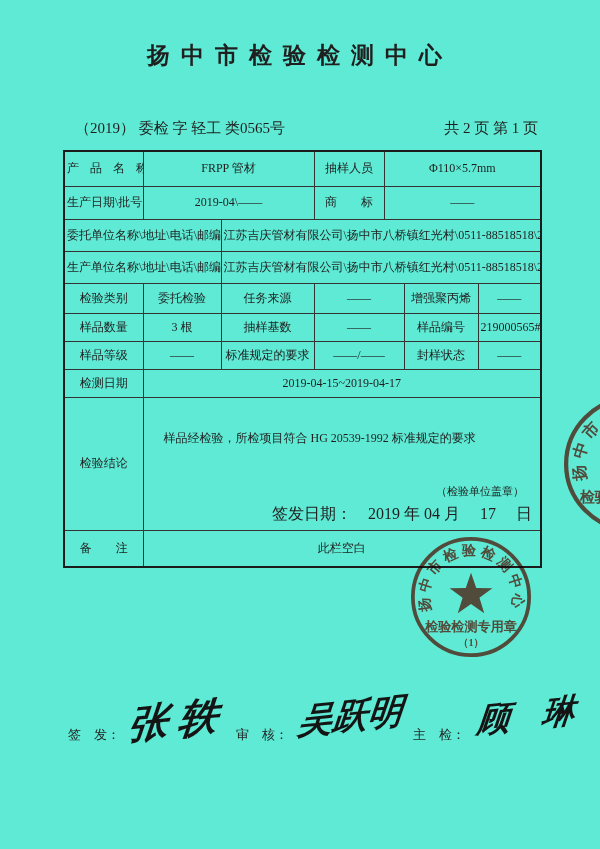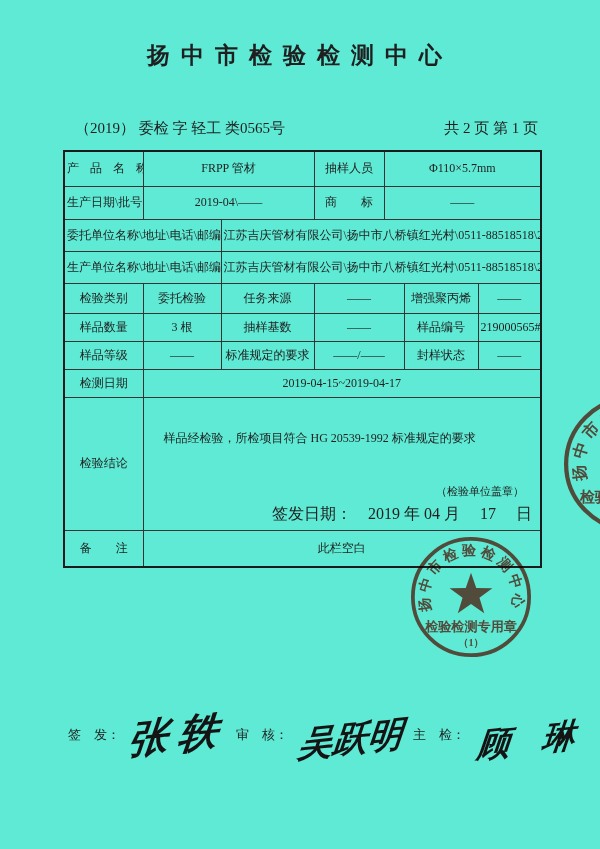--- a/index.html
+++ b/index.html
@@ -27,21 +27,21 @@
   .concl-text{position:absolute;top:32px;left:20px;font-size:12px;white-space:nowrap;}
   .seal-note{position:absolute;top:86px;right:16px;font-size:11px;}
   .issue-date{position:absolute;top:106px;right:8px;font-size:16px;}
 
   .stamp{position:absolute;mix-blend-mode:multiply;opacity:.88;pointer-events:none;}
   .stamp-main{left:396px;top:522px;width:150px;height:150px;}
   .stamp-edge{left:547px;top:379px;width:170px;height:170px;}
   .stamp text{fill:#d63a2d;font-family:"Liberation Serif","DejaVu Serif",serif;font-weight:bold;}
 
   .sig-row{position:absolute;top:693px;left:68px;right:40px;height:70px;
-           display:flex;align-items:flex-end;}
+           display:flex;align-items:flex-start;}
   .sig-label{font-size:13px;white-space:nowrap;align-self:center;margin-top:14px;}
   .sig{display:inline-block;font-style:italic;font-weight:bold;color:#141414;
        transform:rotate(-6deg) skewX(-12deg);white-space:nowrap;}
   .sig-1{font-size:40px;margin:0 18px 0 8px;}
   .sig-2{font-size:35px;margin:0 10px 0 10px;}
   .sig-3{font-size:33px;letter-spacing:12px;margin-left:12px;}
 </style>
 </head>
 <body>
 

